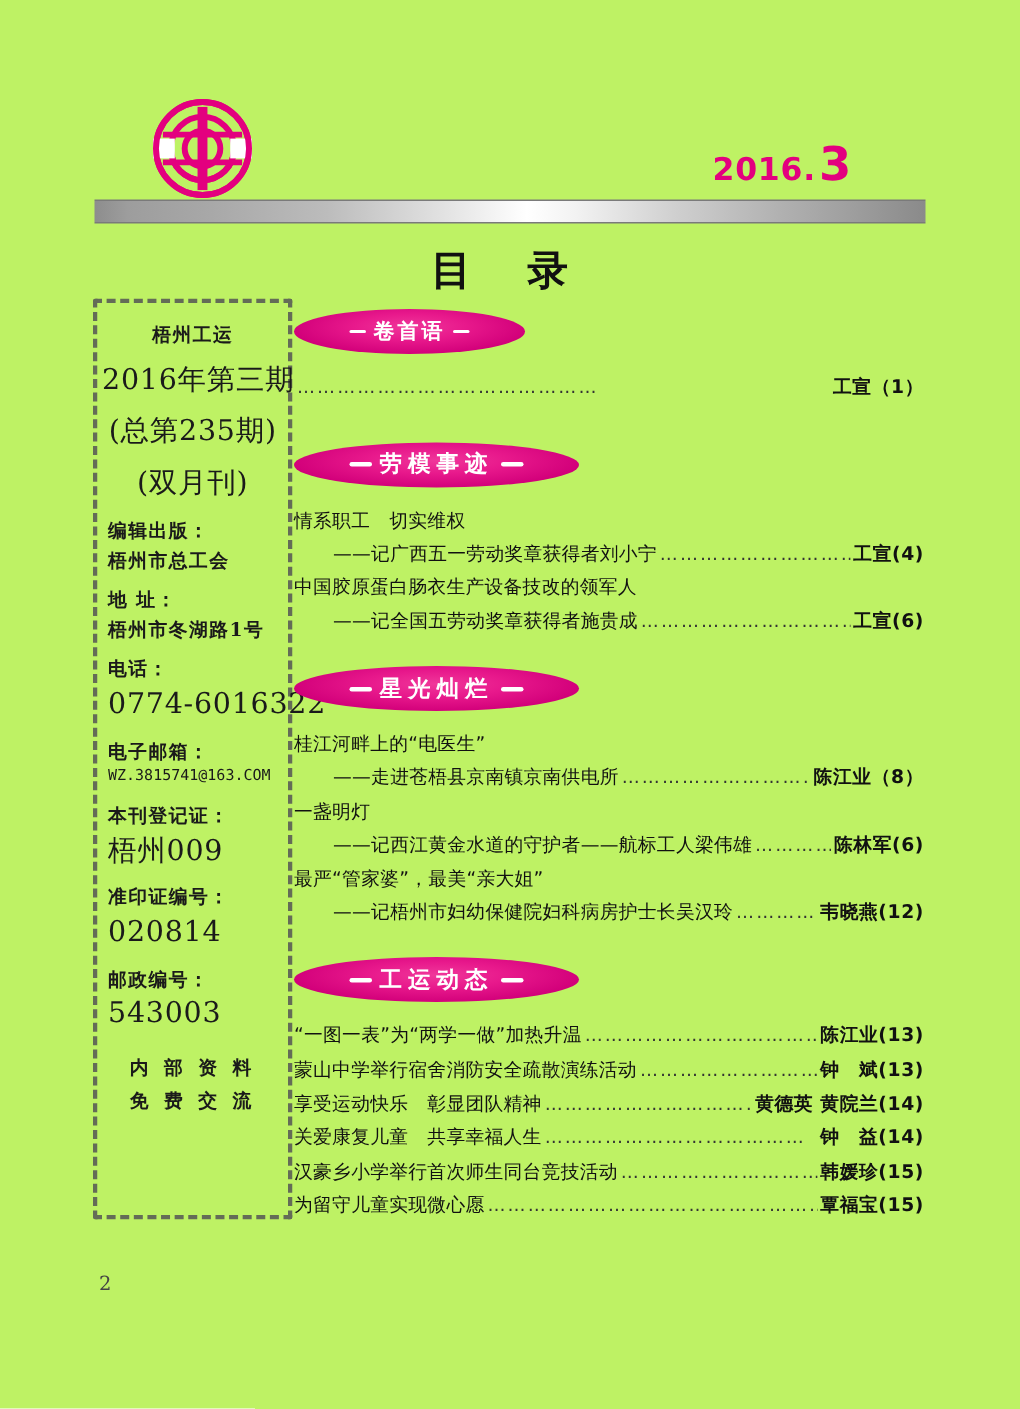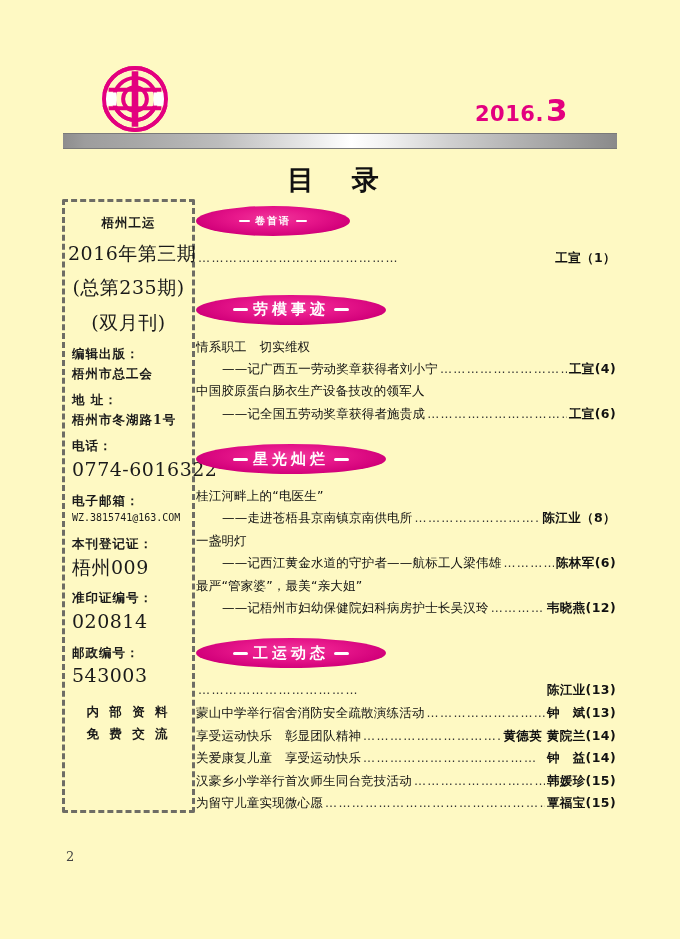--- a/index.html
+++ b/index.html
@@ -11,21 +11,21 @@
     width: 680px;
     height: 939px;
     position: relative;
     font-family: "DejaVu Sans", "Liberation Sans", sans-serif;
     overflow: hidden;
   }
 
   .page {
     position: absolute;
     inset: 0;
-    background: #fef9c3;
+    background: #bef264;
   }
 
   
   .header {
     position: absolute;
     left: 0;
     top: 0;
     width: 680px;
     height: 132px;
   }
@@ -179,21 +179,21 @@
         #f0379a 0%,
         #e8198c 34%,
         #d2007a 72%,
         #b8006c 100%);
     color: #ffffff;
     font-family: "DejaVu Sans", "Liberation Sans", sans-serif;
     font-weight: bold;
     white-space: nowrap;
     box-sizing: border-box;
   }
-  .badge-oval.w-sm { width: 154px; font-size: 10px; letter-spacing: 2px; }
+  .badge-oval.w-sm { width: 154px; font-size: 14px; letter-spacing: 2px; }
   .badge-oval.w-lg { width: 190px; font-size: 15px; letter-spacing: 4px; }
   .badge-dash {
     display: inline-block;
     width: 15px;
     height: 3px;
     background: #ffffff;
     border-radius: 2px;
     vertical-align: middle;
   }
   .badge-dash.thin { width: 11px; height: 2px; }
@@ -385,41 +385,42 @@
         <div class="section-gap"></div>
       </div>
       <div class="section">
         <div class="section-badge"><div class="badge-oval w-lg">
             <span class="badge-dash"></span>
             <span class="badge-text">工运动态</span>
             <span class="badge-dash"></span>
           </div></div>
         <div class="entry">
           <div class="entry-row">
+            <span class="row-label">“一图一表”为“两学一做”加热升温</span>
             <span class="row-leader">………………………………</span>
             <span class="row-meta">陈江业(13)</span>
           </div>
         </div>
         <div class="entry">
           <div class="entry-row">
             <span class="row-label">蒙山中学举行宿舍消防安全疏散演练活动</span>
             <span class="row-leader">……………………………</span>
             <span class="row-meta">钟　斌(13)</span>
           </div>
         </div>
         <div class="entry">
           <div class="entry-row">
             <span class="row-label">享受运动快乐　彰显团队精神</span>
             <span class="row-leader">………………………………</span>
             <span class="row-meta">黄德英 黄院兰(14)</span>
           </div>
         </div>
         <div class="entry">
           <div class="entry-row">
-            <span class="row-label">关爱康复儿童　享受运动快乐</span>
+            <span class="row-label">关爱康复儿童　共享幸福人生</span>
             <span class="row-leader">…………………………………</span>
             <span class="row-meta">钟　益(14)</span>
           </div>
         </div>
         <div class="entry">
           <div class="entry-row">
             <span class="row-label">汉豪乡小学举行首次师生同台竞技活动</span>
             <span class="row-leader">………………………………</span>
             <span class="row-meta">韩媛珍(15)</span>
           </div>

